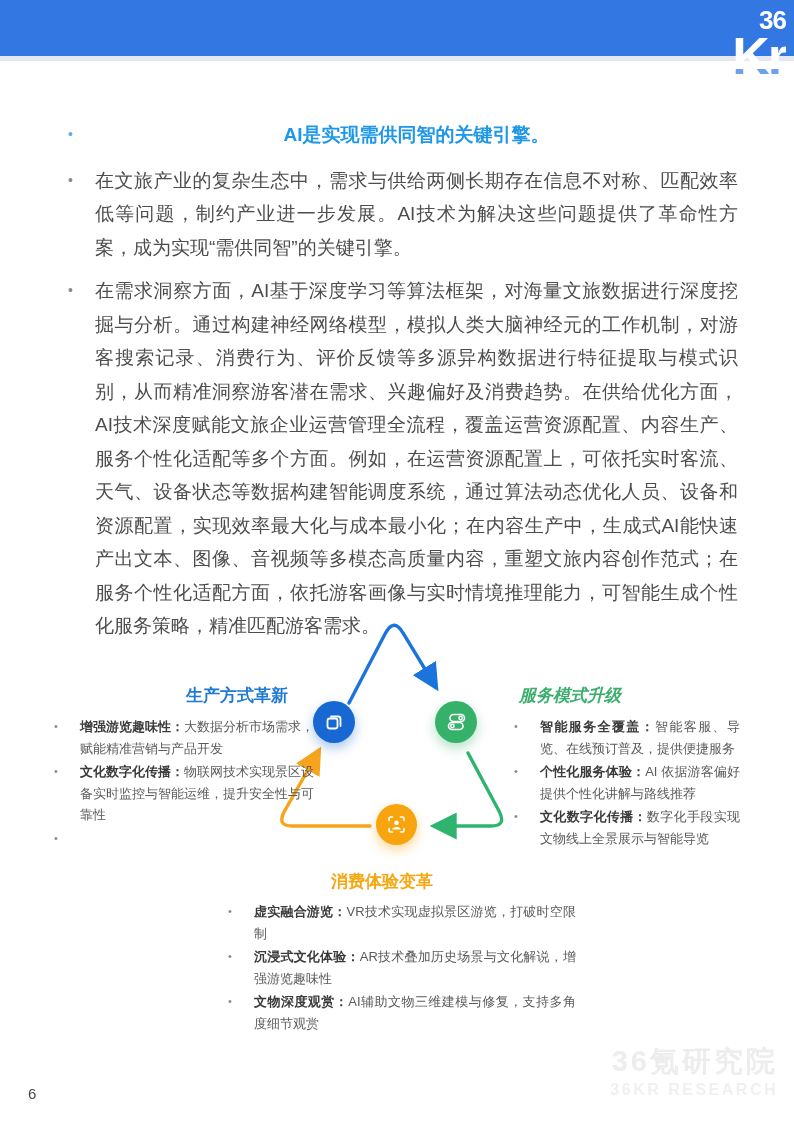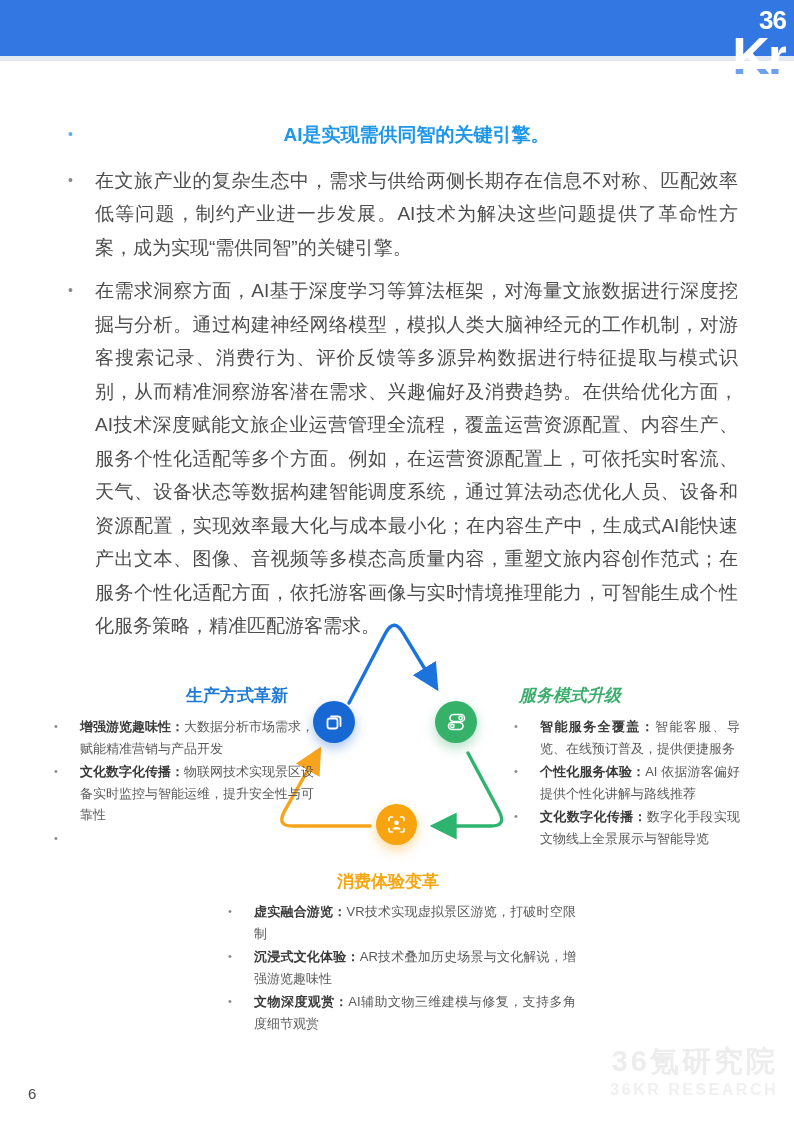--- a/index.html
+++ b/index.html
@@ -34,21 +34,21 @@
        box-shadow:0 5px 12px rgba(23,104,210,.38);}
   .node-green{left:435px;top:701px;width:42px;height:42px;background:#35B169;
        box-shadow:0 5px 12px rgba(53,177,105,.38);}
   .node-orange{left:376px;top:804px;width:41px;height:41px;background:#F7A40E;
        box-shadow:0 5px 12px rgba(247,164,14,.42);}
 
   
   .blk-title{position:absolute;font-size:17px;font-weight:bold;white-space:nowrap;}
   .blk-title.left{left:176px;top:684px;color:#1F7AD4;margin-left:10px;}
   .blk-title.right{left:519px;top:684px;color:#3BAE6D;font-style:italic;}
-  .blk-title.bottom{left:238px;top:870px;width:300px;text-align:center;color:#F6A60F;}
+  .blk-title.bottom{left:232px;top:870px;width:300px;text-align:center;color:#F6A60F;}
   .blk-list{position:absolute;}
   .blk-list.left{left:54px;top:716px;width:260px;}
   .blk-list.right{left:514px;top:716px;width:226px;}
   .blk-list.bottom{left:228px;top:901px;width:348px;}
   .li{display:flex;align-items:flex-start;margin-bottom:2px;}
   .li-marker{flex:0 0 26px;width:26px;font-size:11px;line-height:21.5px;color:#8a8a8a;}
   .li-text{flex:1;font-size:13px;line-height:21.5px;color:#5a5a5a;text-align:justify;}
   .li-text .lead{font-weight:bold;color:#3b3b3b;}
 
   .caption{position:absolute;left:253px;top:1036px;font-size:15px;color:#555555;}

